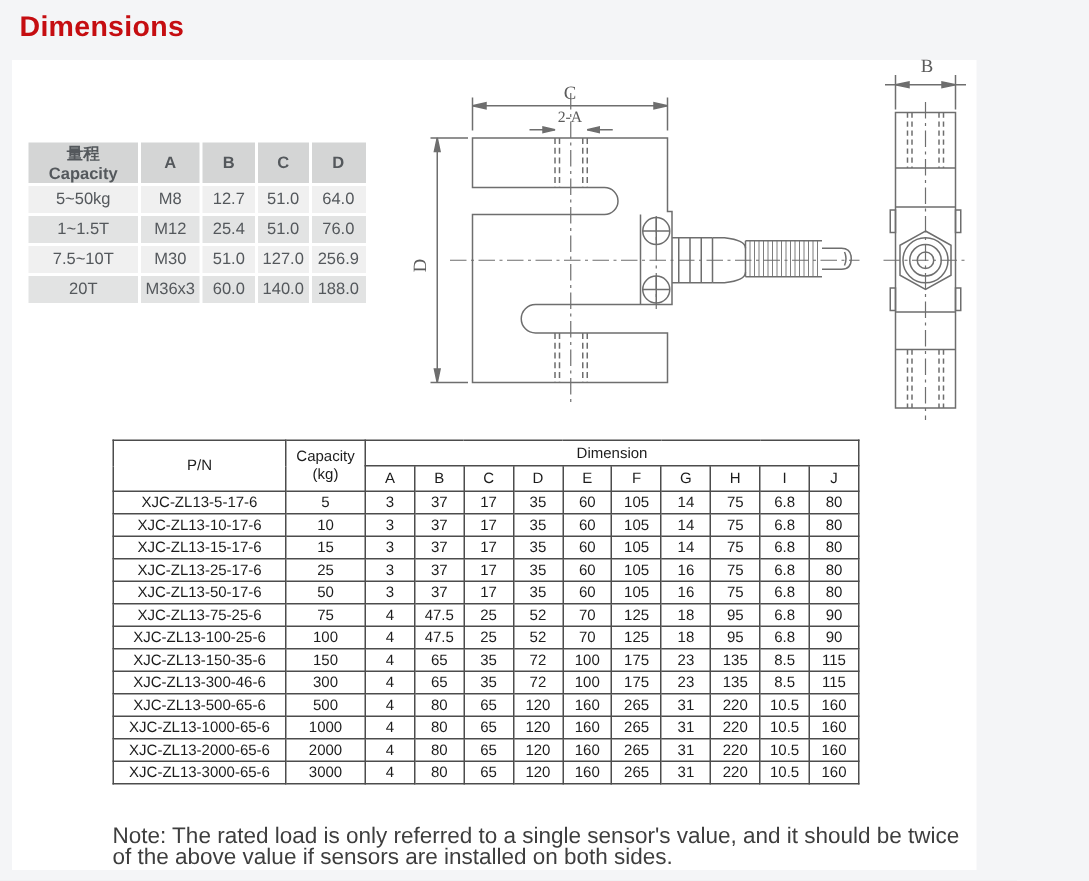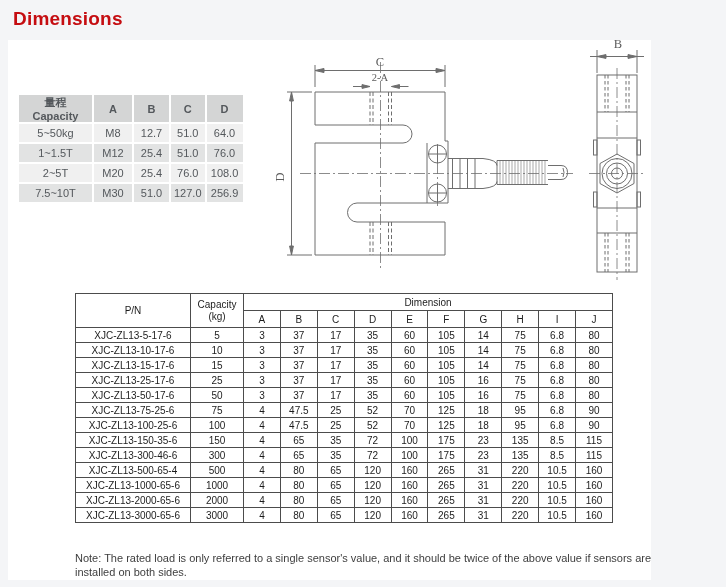--- a/index.html
+++ b/index.html
@@ -27,35 +27,35 @@
   .cap-table th {
     background:#d4d5d5; font-weight:bold; height:15px; padding:0 3px;
   }
   .cap-table td { height:18px; padding:0 3px; }
   .cap-table tbody tr:nth-child(odd) td  { background:#f0f0f0; }
   .cap-table tbody tr:nth-child(even) td { background:#e2e3e3; }
   .col-cap { width:73px; } .col-a { width:38px; } .col-b { width:35px; }
   .col-c { width:32px; } .col-d { width:36px; }
   
   .dim-table {
-    position:absolute; left:75px; top:293px; width:538px;
+    position:absolute; left:75px; top:293px; width:498px;
     border-collapse:collapse; table-layout:fixed;
     font-size:10px; color:#1c1c1c; text-align:center;
     border:1.5px solid #454545; background:#fff;
   }
   .dim-table th, .dim-table td {
     border:1px solid #4c4c4c; font-weight:normal; padding:0 1px;
   }
   .dim-table thead th { height:17px; }
   .dim-table tbody td { height:15px; }
   .cap-head-line { line-height:12px; }
   
   .note {
     position:absolute; left:75px; top:551px; width:580px;
-    font-size:11px; line-height:14px; color:#3e3e3e;
+    font-size:15px; line-height:14px; color:#3e3e3e;
   }
   
   .drawing { position:absolute; left:255px; top:30px; }
   .drawing text {
     font-family:"Liberation Serif", serif; fill:#5c5c5c;
   }
 </style>
 </head>
 <body>
 
@@ -91,32 +91,32 @@
           <td>64.0</td>
         </tr>
         <tr>
           <td>1~1.5T</td>
           <td>M12</td>
           <td>25.4</td>
           <td>51.0</td>
           <td>76.0</td>
         </tr>
         <tr>
-          <td>2~5T</td>
-          <td>M20</td>
-          <td>25.4</td>
-          <td>76.0</td>
-          <td>108.0</td>
-        </tr>
-        <tr>
           <td>7.5~10T</td>
           <td>M30</td>
           <td>51.0</td>
           <td>127.0</td>
           <td>256.9</td>
+        </tr>
+        <tr>
+          <td>20T</td>
+          <td>M36x3</td>
+          <td>60.0</td>
+          <td>140.0</td>
+          <td>188.0</td>
         </tr>
       </tbody>
   </table>
 
   <svg class="drawing" width="460" height="262" viewBox="0 0 460 262">
     <g stroke="#6e6e6e" stroke-width="1" fill="none">
 
       <g>
 
         <path d="M60,62 H190 V111 H193 V173 H102 A9.5,9.5 0 0 0 102,192 H190 V225 H60 V113 H148 A9,9 0 0 0 148,95 H60 Z"></path>
@@ -372,21 +372,21 @@
           <td>35</td>
           <td>72</td>
           <td>100</td>
           <td>175</td>
           <td>23</td>
           <td>135</td>
           <td>8.5</td>
           <td>115</td>
         </tr>
         <tr>
-          <td>XJC-ZL13-500-65-4</td>
+          <td>XJC-ZL13-500-65-6</td>
           <td>500</td>
           <td>4</td>
           <td>80</td>
           <td>65</td>
           <td>120</td>
           <td>160</td>
           <td>265</td>
           <td>31</td>
           <td>220</td>
           <td>10.5</td>

